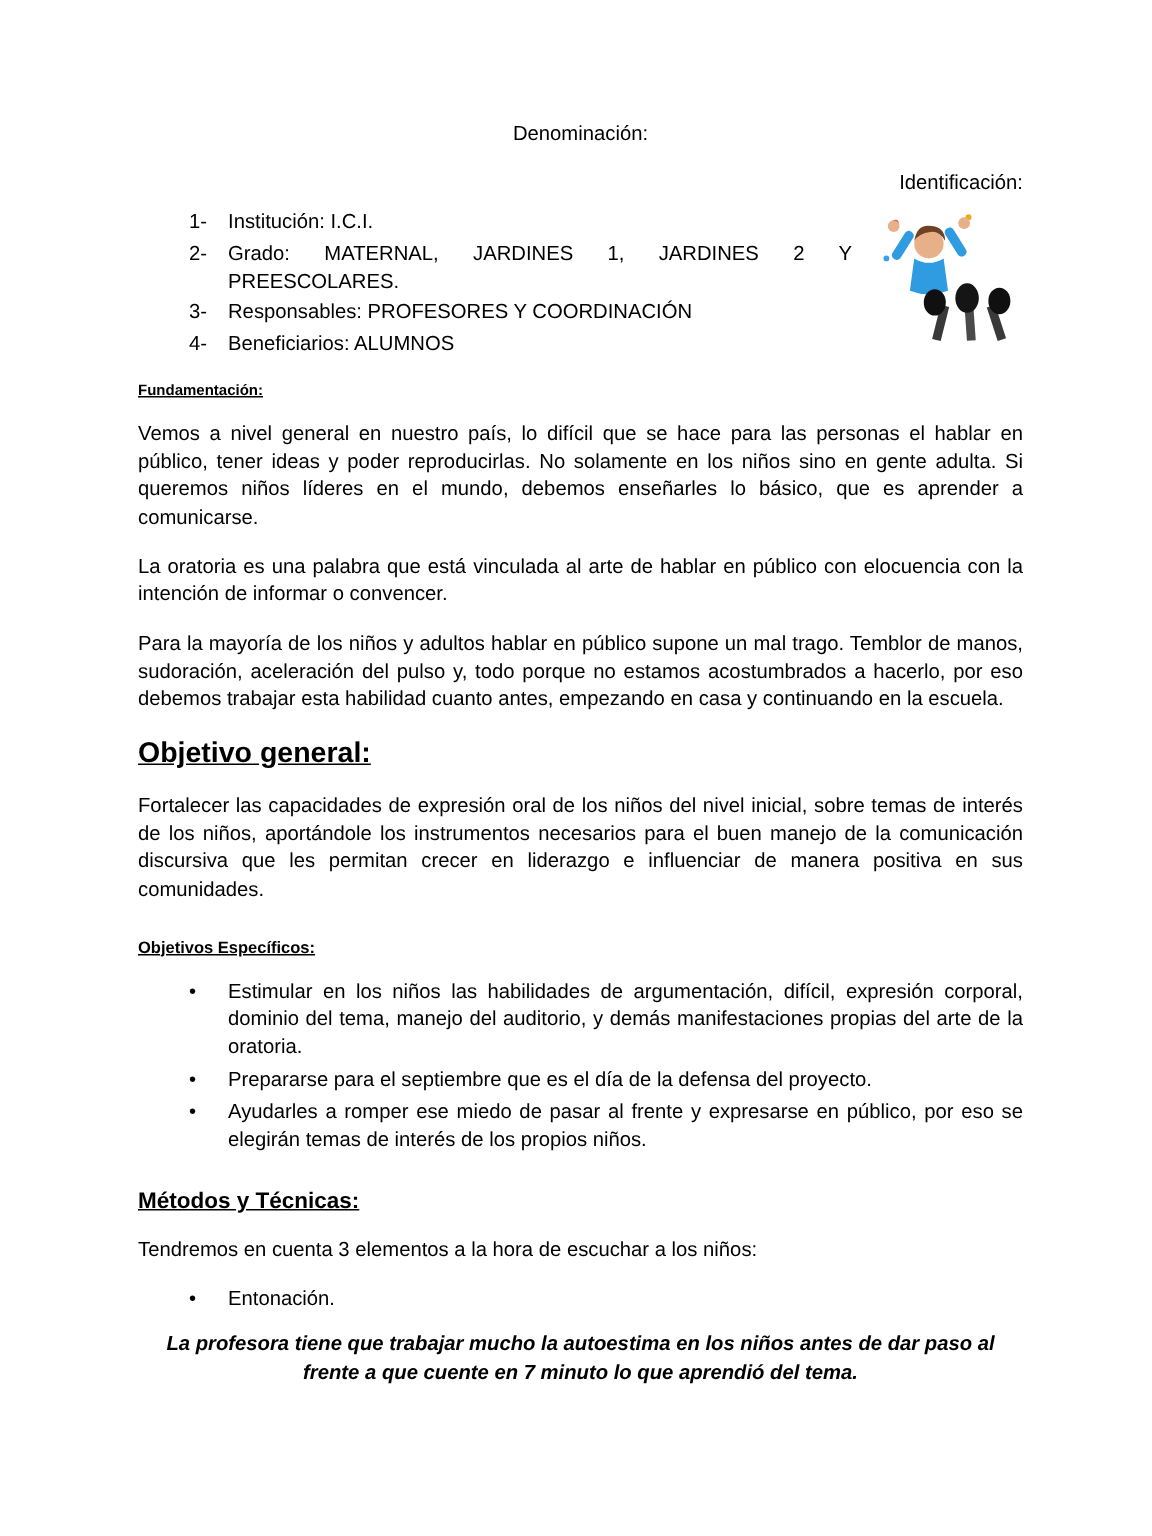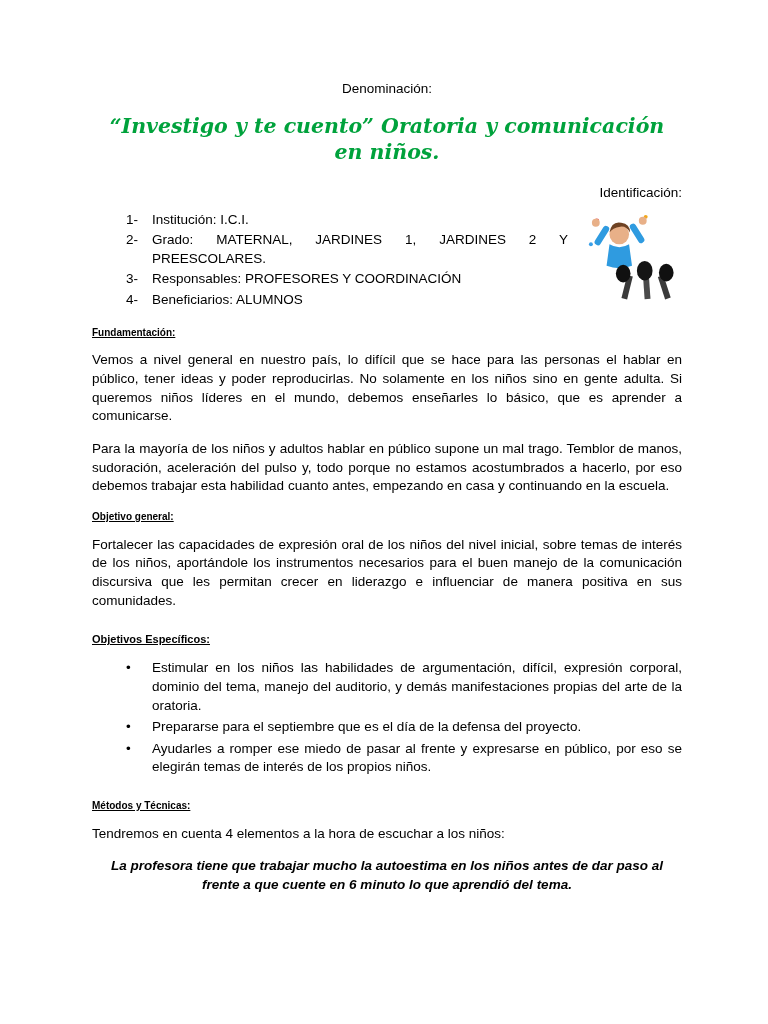--- a/index.html
+++ b/index.html
@@ -58,24 +58,20 @@
   }
   .tight { margin-bottom:10px; }
 </style>
 </head>
 <body>
 
 <div class="page">
 
   <p class="center denom">Denominación:</p>
 
-  <h1 class="doc-title">
-    <span>“Investigo y te cuento” Oratoria y comunicación</span><br>
-    <span>en niños.</span>
-  </h1>
 
   <p class="ident-label">Identificación:</p>
 
   <div class="ident-wrap">
     <svg class="kid-img" viewBox="0 0 100 92" aria-hidden="true">
       <rect x="0" y="0" width="100" height="92" fill="#ffffff"></rect>
 
       <circle cx="14" cy="10" r="2.4" fill="#e23b3b"></circle>
       <circle cx="64" cy="6" r="2" fill="#f2a71b"></circle>
       <circle cx="8" cy="34" r="2" fill="#3aa0e8"></circle>
@@ -113,41 +109,46 @@
       </div>
       <div class="num-item">
         <span class="num">4-</span>
         <span class="txt">Beneficiarios: ALUMNOS</span>
       </div>
     </div>
   </div>
 
   <h2 class="heading" style="font-size:10px;">Fundamentación:</h2>
   <p class="body">Vemos a nivel general en nuestro país, lo difícil que se hace para las personas el hablar en público, tener ideas y poder reproducirlas. No solamente en los niños sino en gente adulta. Si queremos niños líderes en el mundo, debemos enseñarles lo básico, que es aprender a comunicarse.</p>
+  <p class="body">La oratoria es una palabra que está vinculada al arte de hablar en público con elocuencia con la intención de informar o convencer.</p>
   <p class="body">Para la mayoría de los niños y adultos hablar en público supone un mal trago. Temblor de manos, sudoración, aceleración del pulso y, todo porque no estamos acostumbrados a hacerlo, por eso debemos trabajar esta habilidad cuanto antes, empezando en casa y continuando en la escuela.</p>
 
-  <h2 class="heading" style="font-size:10px;">Objetivo general:</h2>
+  <h2 class="heading" style="font-size:19px;">Objetivo general:</h2>
   <p class="body" style="margin-bottom:22px;">Fortalecer las capacidades de expresión oral de los niños del nivel inicial,  sobre temas de interés de los niños, aportándole los instrumentos necesarios para el buen manejo de la comunicación discursiva que les permitan crecer en liderazgo e influenciar de manera positiva en sus comunidades.</p>
 
   <h2 class="heading" style="font-size:11px;">Objetivos Específicos:</h2>
   <div class="bullets" style="margin-bottom:22px;">
     <div class="bullet-item">
       <span class="dot"></span>
       <span class="txt">Estimular en los niños las habilidades de argumentación, difícil, expresión corporal, dominio del tema, manejo del auditorio, y demás manifestaciones propias del arte de la oratoria.</span>
     </div>
     <div class="bullet-item">
       <span class="dot"></span>
       <span class="txt">Prepararse para el septiembre que es el día de la defensa del proyecto.</span>
     </div>
     <div class="bullet-item">
       <span class="dot"></span>
       <span class="txt">Ayudarles a romper ese miedo de pasar al frente y expresarse en público, por eso se elegirán temas de interés de los propios niños.</span>
     </div>
   </div>
 
-  <h2 class="heading" style="font-size:10px;">Métodos y Técnicas:</h2>
-  <p class="body tight">Tendremos en cuenta 4 elementos a la hora de escuchar a los niños:</p>
+  <h2 class="heading" style="font-size:15px;">Métodos y Técnicas:</h2>
+  <p class="body tight">Tendremos en cuenta 3 elementos a la hora de escuchar a los niños:</p>
   <div class="bullets" style="margin-bottom:12px;">
+    <div class="bullet-item">
+      <span class="dot"></span>
+      <span class="txt">Entonación.</span>
+    </div>
   </div>
 
-  <p class="note">La profesora tiene que trabajar mucho la autoestima en los niños antes de dar paso al frente a que cuente en 6 minuto lo que aprendió del tema.</p>
+  <p class="note">La profesora tiene que trabajar mucho la autoestima en los niños antes de dar paso al frente a que cuente en 7 minuto lo que aprendió del tema.</p>
 
 </div>
 
 </body></html>

